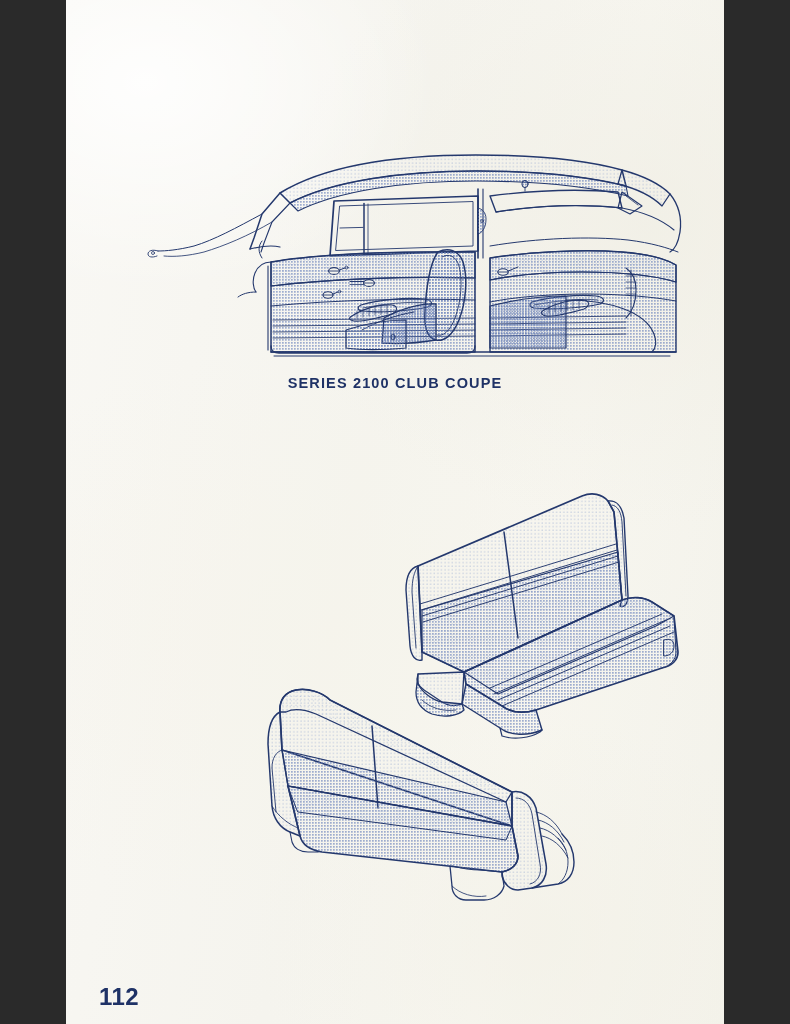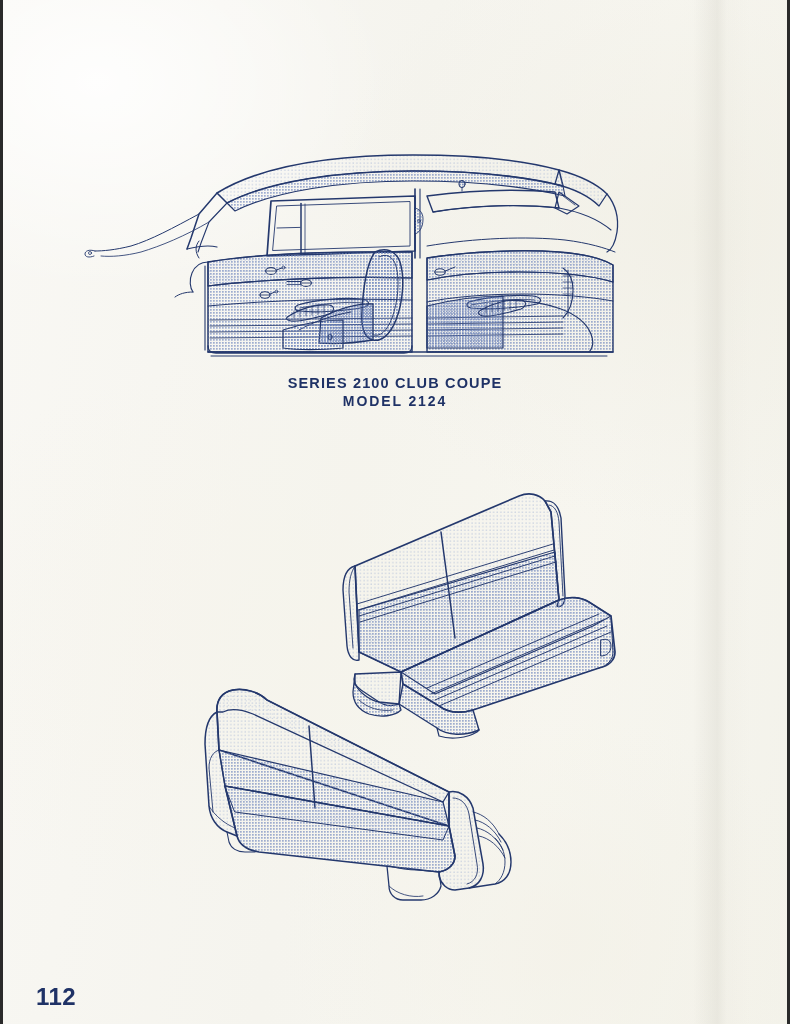--- a/index.html
+++ b/index.html
@@ -3,21 +3,21 @@
 <meta charset="utf-8">
 <title>Interior Trim Catalog Page</title>
 <style>
   html, body {
     margin: 0;
     padding: 0;
     background: #2a2a2a;
   }
   .page {
     position: relative;
-    width: 784px;
+    width: 658px;
     height: 1024px;
     margin: 0 auto;
     overflow: hidden;
     background: #f7f6f1;
     font-family: "Liberation Sans", sans-serif;
   }
   
   .paper-grain {
     position: absolute;
     inset: 0;
@@ -385,18 +385,17 @@
 
           <path d="M224 832 L 226 842 C 228 848, 234 852, 242 852 L 252 852" stroke-width="1.1"></path>
         </g>
 
       </g>
     </svg>
   </div>
 
   <div class="caption" style="top:374px;">
     <div class="line1">SERIES 2100 CLUB COUPE</div>
-    <div class="line2">MODEL 2124</div>
   </div>
 
   <div class="folio">112</div>
 
 </div>
 
 </body></html>

